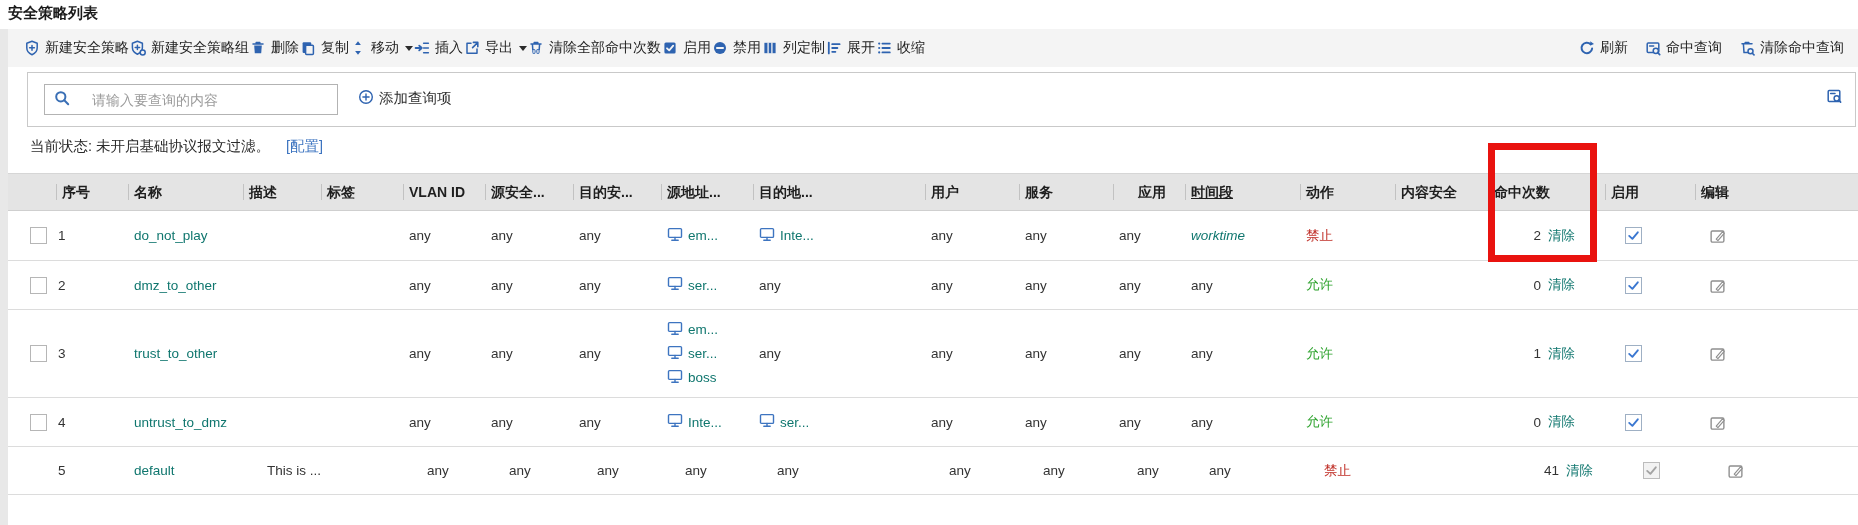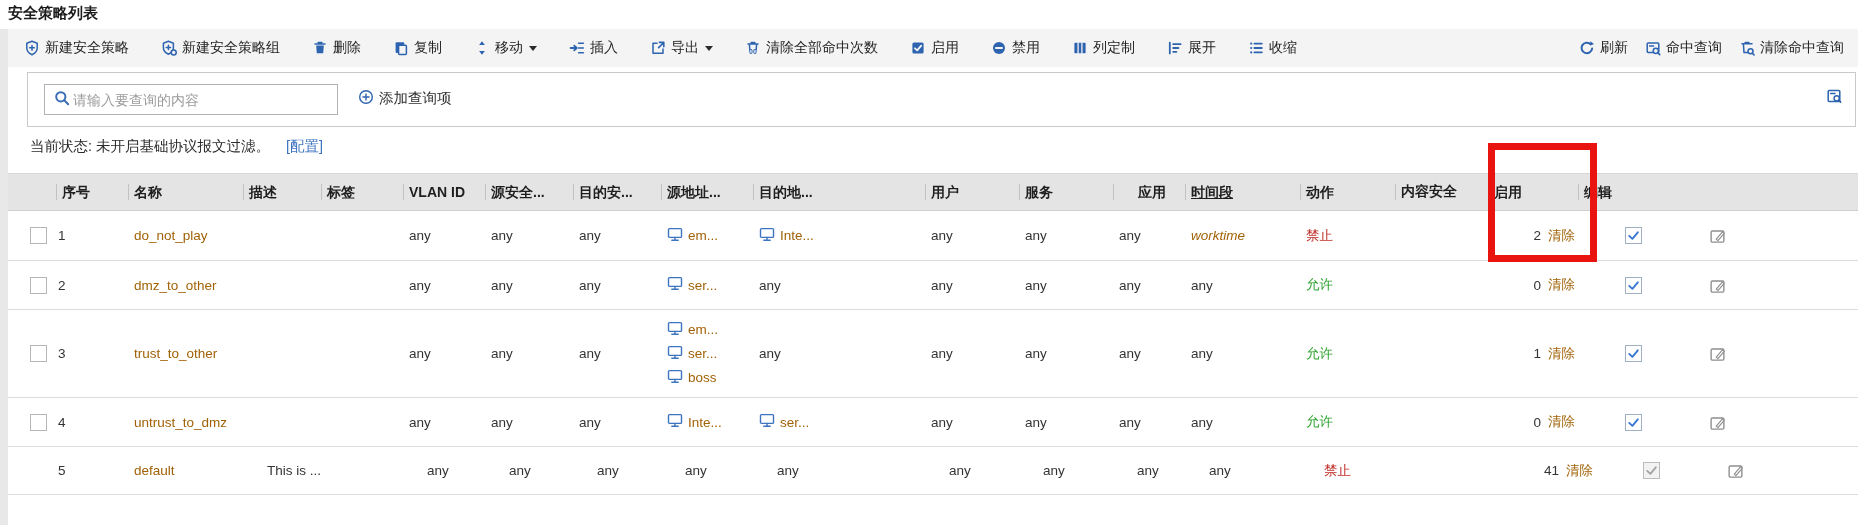--- a/index.html
+++ b/index.html
@@ -3,40 +3,40 @@
 <meta charset="utf-8">
 <style>
   html,body{margin:0;padding:0;}
   body{
     width:1858px;height:525px;position:relative;overflow:hidden;background:#fff;
     font-family:"Liberation Sans","DejaVu Sans",sans-serif;color:#333;
   }
   .gutter{position:absolute;left:0;top:29px;width:8px;height:496px;background:#e8e8e8;}
   .page-title{position:absolute;left:8px;top:4px;font-size:15px;font-weight:700;color:#1b1b1b;}
   .toolbar{position:absolute;left:8px;top:29px;width:1850px;height:38px;background:#f4f4f4;display:flex;align-items:center;box-sizing:border-box;}
-  .tb-left{display:flex;align-items:center;gap:32px;padding-left:16px;}
+  .tb-left{display:flex;align-items:center;gap:1px;padding-left:16px;}
   .tb-right{margin-left:auto;display:flex;align-items:center;gap:17px;padding-right:14px;}
   .tb-btn{display:flex;align-items:center;gap:5px;font-size:14px;color:#1f1f1f;cursor:pointer;white-space:nowrap;}
   .tb-btn svg{display:block;}
   .caret{width:0;height:0;border-left:4px solid transparent;border-right:4px solid transparent;border-top:5px solid #2b2b2b;margin-left:1px;}
   .search-panel{position:absolute;left:27px;top:72px;width:1829px;height:55px;border:1px solid #c9c9c9;background:#fff;box-sizing:border-box;}
-  .search-box{position:absolute;left:16px;top:11px;width:294px;height:31px;border:1px solid #b3b3b3;box-sizing:border-box;display:flex;align-items:center;padding:0 6px 0 9px;gap:1px;background:#fff;}
+  .search-box{position:absolute;left:16px;top:11px;width:294px;height:31px;border:1px solid #b3b3b3;box-sizing:border-box;display:flex;align-items:center;padding:0 6px 0 9px;gap:20px;background:#fff;}
   .search-box input{border:none;outline:none;flex:1;font-size:14px;color:#333;font-family:inherit;background:transparent;}
   .search-box input::placeholder{color:#9b9b9b;}
   .add-query{position:absolute;left:330px;top:16px;display:flex;align-items:center;gap:5px;font-size:14.5px;color:#2e2e2e;cursor:pointer;}
   .panel-right{position:absolute;right:13px;top:15px;cursor:pointer;}
   .status-row{position:absolute;left:30px;top:137px;font-size:14.5px;color:#2b2b2b;}
   .cfg{color:#3d74c0;margin-left:12px;cursor:pointer;text-decoration:none;}
   .ptable{position:absolute;left:8px;top:173px;width:1850px;font-size:13.5px;color:#333;}
   .thead{display:flex;background:#e4e4e4;height:38px;align-items:center;border-top:1px solid #d6d6d6;border-bottom:1px solid #cfcfcf;box-sizing:border-box;}
   .hcell{position:relative;font-weight:700;font-size:14px;color:#1e1e1e;padding-left:6px;box-sizing:border-box;white-space:nowrap;overflow:hidden;height:38px;line-height:38px;flex:none;}
   .hcell.sep::before{content:"";position:absolute;left:0;top:11px;width:1px;height:16px;background:#c2c2c2;}
   .trow{display:flex;align-items:center;border-bottom:1px solid #dcdcdc;background:#fff;}
   .cell{box-sizing:border-box;padding-left:6px;overflow:hidden;white-space:nowrap;flex:none;display:flex;align-items:center;}
-  .link{color:#a16207;cursor:pointer;}
+  .link{color:#0f766e;cursor:pointer;}
   .allow{color:#2fa32f;}
   .deny{color:#c03028;}
   .sel-box{width:15px;height:15px;border:1px solid #b6b6b6;background:#fff;margin-left:16px;cursor:pointer;flex:none;}
   .hosts{display:flex;flex-direction:column;gap:2px;}
   .host{display:flex;align-items:center;gap:5px;height:22px;cursor:pointer;}
   .hits-cell{justify-content:flex-end;gap:7px;padding-right:30px;}
   .chk{width:17px;height:17px;border:1px solid #9fb0c4;background:#fff;display:flex;align-items:center;justify-content:center;margin-left:14px;cursor:pointer;box-sizing:border-box;flex:none;}
   .chk.dis{border-color:#bcbcbc;background:#f2f2f2;cursor:default;}
   .edit-btn{margin-left:8px;cursor:pointer;display:inline-flex;}
   .hl-box{position:absolute;left:1488px;top:143px;width:109px;height:119px;border:7px solid #e9130f;box-sizing:border-box;pointer-events:none;z-index:40;}
@@ -244,21 +244,22 @@
       <div class="hcell sep" style="width: 82px;">VLAN ID</div>
       <div class="hcell sep" style="width: 88px;">源安全...</div>
       <div class="hcell sep" style="width: 88px;">目的安...</div>
       <div class="hcell sep" style="width: 92px;">源地址...</div>
       <div class="hcell sep" style="width: 172px;">目的地...</div>
       <div class="hcell sep" style="width: 94px;">用户</div>
       <div class="hcell sep" style="width: 94px;">服务</div>
       <div class="hcell sep" style="width: 72px; text-align: center;">应用</div>
       <div class="hcell sep" style="width: 115px; text-decoration: underline;">时间段</div>
       <div class="hcell sep" style="width: 95px;">动作</div>
-      <div class="hcell sep" style="width: 93px; font-family: Liberation Mono, monospace;">内容安全</div>
+      <div class="hcell sep" style="width: 93px;">内容安全</div>
+      <div class="hcell sep" style="width: 117px;">命中次数</div>
       <div class="hcell sep" style="width: 90px;">启用</div>
       <div class="hcell sep" style="width: 163px;">编辑</div>
     </div>
   <div id="tbody">
       <div class="trow" style="min-height: 49px;">
         <div class="cell" style="width: 48px;">
           <span class="sel-box"></span>
         </div>
         <div class="cell" style="width: 72px; padding-left: 2px;">
           <span>1</span>

